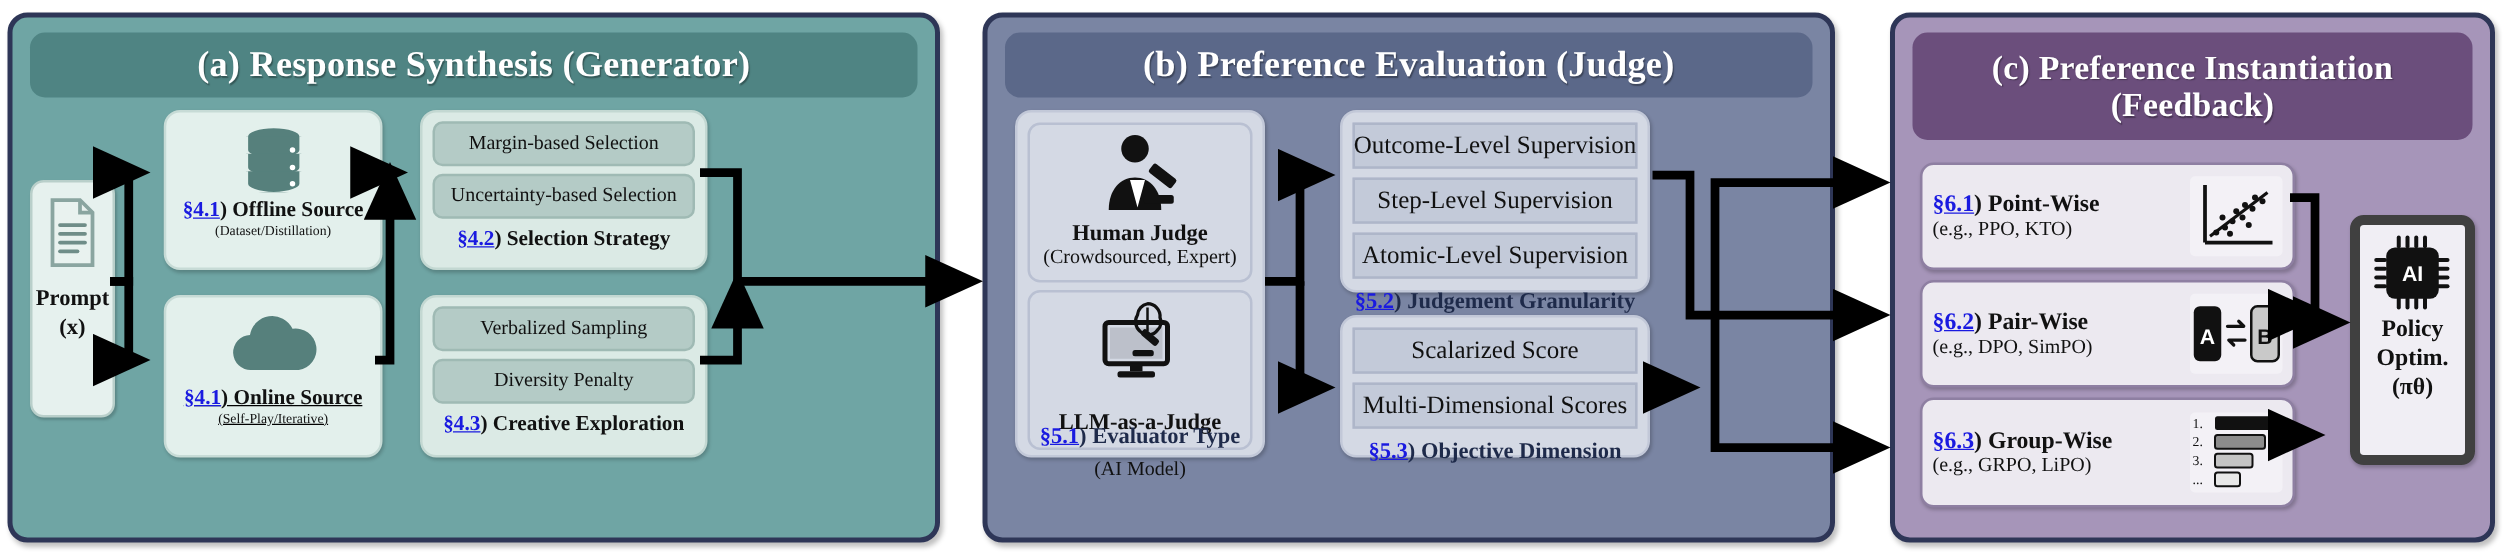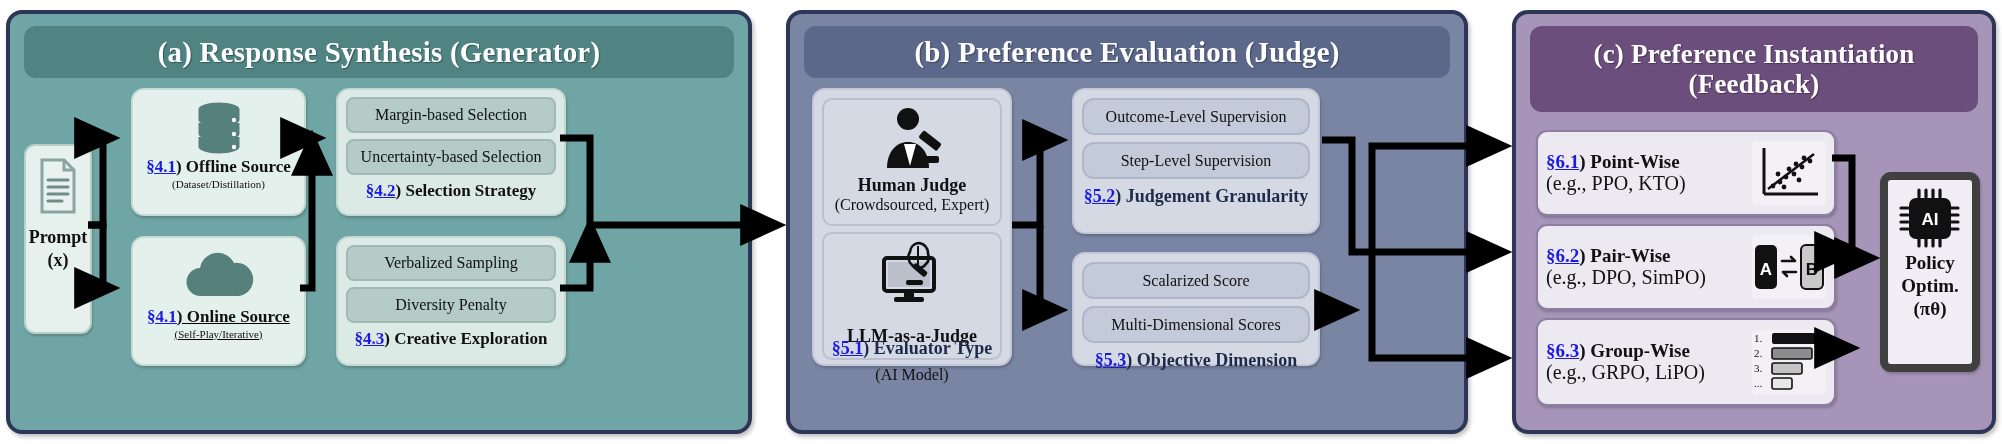--- a/index.html
+++ b/index.html
@@ -61,35 +61,35 @@
 
   .b-card{background:#d4d9e4;border:2px solid #b9c0d2;border-radius:10px;box-sizing:border-box;
           display:flex;flex-direction:column;align-items:center;justify-content:flex-start;
           padding:6px 4px 4px;height:128px;}
   .b-card + .b-card{margin-top:6px;gap:19px;}
   .b-card .t1{font-size:18px;font-weight:bold;color:#111;line-height:1.1;white-space:nowrap;}
   .b-card .t2{font-size:16px;color:#111;line-height:1.1;white-space:nowrap;}
   .b-cap{position:absolute;left:0;right:0;bottom:5px;text-align:center;font-size:18px;
          font-weight:bold;color:#1e2a4a;white-space:nowrap;}
 
-  .b-chip{background:#c3cad9;border:2px solid #aeb6c9;border-radius:12px;height:33px;
-          display:flex;align-items:center;justify-content:center;font-size:16px;color:#111;
+  .b-chip{background:#c3cad9;border:2px solid #aeb6c9;border-radius:0;height:33px;
+          display:flex;align-items:center;justify-content:center;font-size:20px;color:#111;
           margin:0 8px 7px;white-space:nowrap;}
   .b-grpcap{text-align:center;font-size:18px;font-weight:bold;color:#1e2a4a;white-space:nowrap;}
 
   
   .c-row{position:absolute;left:20px;width:300px;background:#ece9f0;border:2px solid #8e7fa2;
          border-radius:11px;box-sizing:border-box;display:flex;align-items:center;
          padding:6px 8px;box-shadow:1px 2px 3px rgba(0,0,0,.22);}
   #cRow1{top:116px;height:86px;}
   #cRow2{top:210px;height:86px;}
   #cRow3{top:304px;height:88px;}
   .c-txt{flex:1;}
   .c-txt .l1{font-size:19px;font-weight:bold;color:#111;line-height:1.15;white-space:nowrap;}
-  .c-txt .l2{font-size:20px;color:#111;line-height:1.15;white-space:nowrap;}
+  .c-txt .l2{font-size:16px;color:#111;line-height:1.15;white-space:nowrap;}
   .c-ico{width:74px;height:64px;background:#f3f1f6;border-radius:4px;display:flex;
          align-items:center;justify-content:center;flex:none;}
 
   #cPolicy{position:absolute;left:364px;top:158px;width:100px;height:200px;background:#f0eef4;
            border:8px solid #404040;border-radius:11px;box-sizing:border-box;display:flex;
            flex-direction:column;align-items:center;justify-content:flex-start;padding-top:8px;
            box-shadow:1px 2px 3px rgba(0,0,0,.22);}
   #cPolicy .pl{font-size:19px;font-weight:bold;color:#111;line-height:1.2;text-align:center;}
   #cPolicy .pl2{font-size:19px;font-weight:bold;color:#111;line-height:1.2;text-align:center;}
 
@@ -197,20 +197,21 @@
         </span>
         <div class="t1">LLM-as-a-Judge</div>
         <div class="t2">(AI Model)</div>
       </div>
       <div class="b-cap"><span class="sec">§5.1</span><span>) Evaluator Type</span></div>
     </div>
 
     <div class="b-col" id="bRight" style="height:146px;padding-top:8px;">
       <div class="b-chip">Outcome-Level Supervision</div>
       <div class="b-chip">Step-Level Supervision</div>
+      <div class="b-chip">Atomic-Level Supervision</div>
       <div class="b-grpcap"><span class="sec">§5.2</span><span>) Judgement Granularity</span></div>
     </div>
 
     <div class="b-col" id="bRight2" style="top:238px;height:114px;padding-top:8px;">
       <div class="b-chip">Scalarized Score</div>
       <div class="b-chip">Multi-Dimensional Scores</div>
       <div class="b-grpcap"><span class="sec">§5.3</span><span>) Objective Dimension</span></div>
     </div>
   </div>
 

